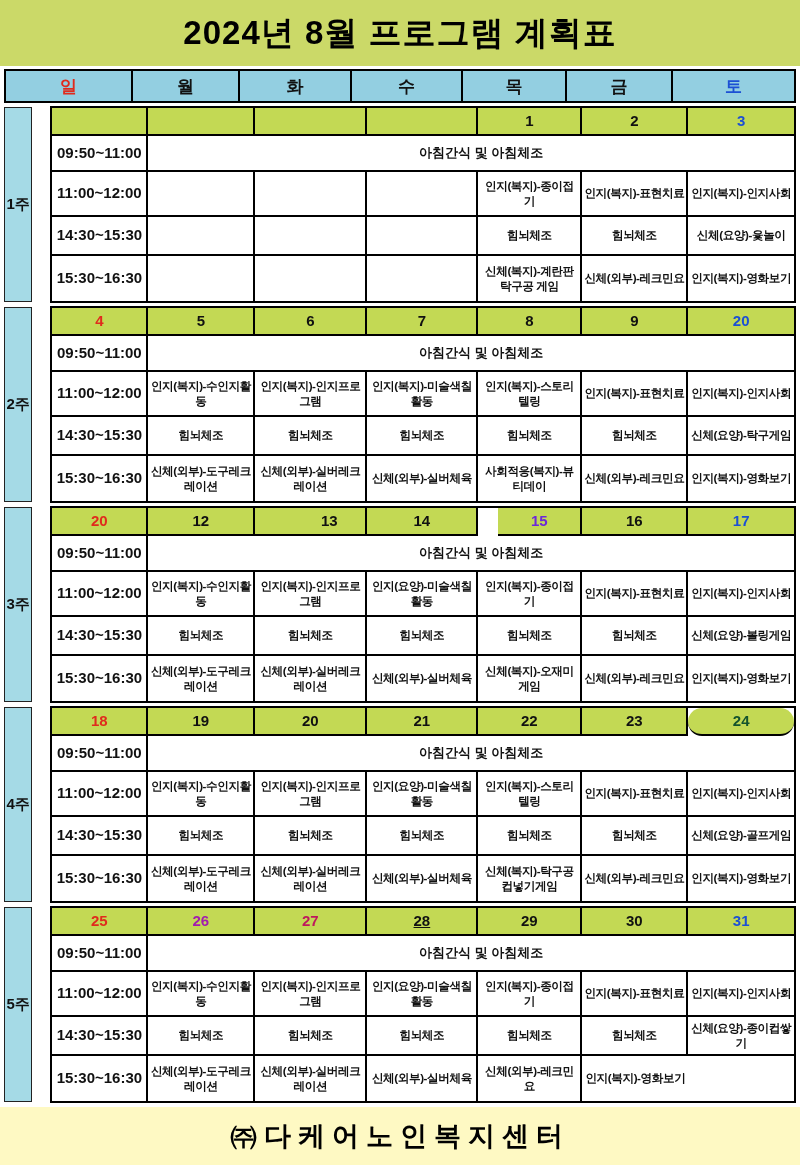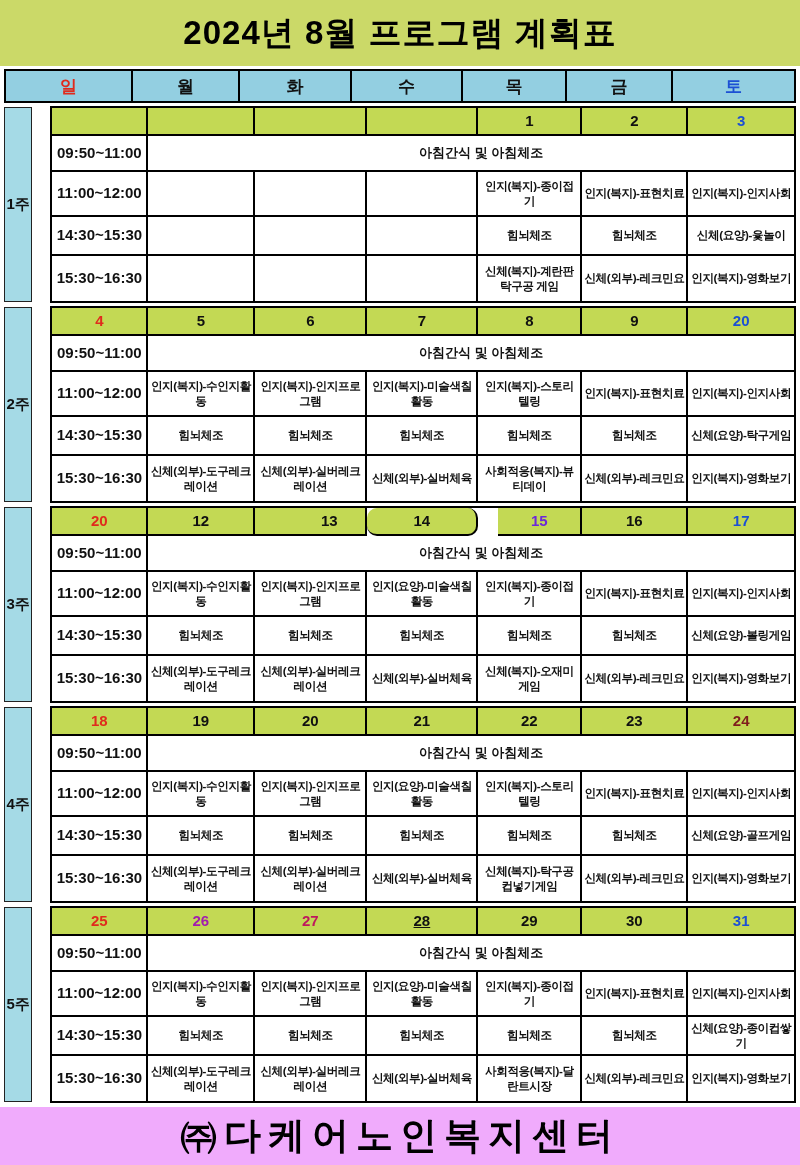--- a/index.html
+++ b/index.html
@@ -22,22 +22,22 @@
     grid-template-rows:28px 36px 45px 39px 45px;}
   .cell{display:flex;align-items:center;justify-content:center;text-align:center;
     border-right:2px solid #000;border-bottom:2px solid #000;background:#fff;
     font-weight:bold;padding:1px 2px;line-height:1.25;}
   .cell.last-col{border-right:none;}
   .cell.last-row{border-bottom:none;}
   .date-cell{background:#c3d954;font-size:15px;}
   .time-cell{font-size:15px;white-space:nowrap;}
   .merged-cell{grid-column:2/8;font-size:13px;padding-left:22px;}
   .activity-cell{font-size:11.6px;letter-spacing:-0.4px;word-break:break-all;}
-  .footer-bar{width:800px;height:58px;background:#f0abfc;margin-top:4px;display:flex;
-    align-items:center;justify-content:center;font-size:37px;font-weight:bold;
+  .footer-bar{width:800px;height:58px;background:#fef9c3;margin-top:4px;display:flex;
+    align-items:center;justify-content:center;font-size:27px;font-weight:bold;
     letter-spacing:7px;color:#000;}
 </style>
 </head>
 <body>
 
 <div class="title-bar">2024년 8월 프로그램 계획표</div>
 
 <div class="calendar">
   <div class="header-row">
       <div class="header-cell" style="color: rgb(224, 43, 29);">일</div>
@@ -118,21 +118,21 @@
           <div class="cell activity-cell last-row">신체(외부)-레크민요</div>
           <div class="cell activity-cell last-col last-row">인지(복지)-영화보기</div>
         </div>
       </div>
       <div class="week">
         <div class="week-band">3주</div>
         <div class="week-grid">
           <div class="cell date-cell" style="color: rgb(224, 43, 29);">20</div>
           <div class="cell date-cell" style="color: rgb(17, 17, 17);">12</div>
           <div class="cell date-cell" style="color: rgb(17, 17, 17); padding-left: 40px;">13</div>
-          <div class="cell date-cell" style="color: rgb(17, 17, 17); border-radius: 10px;">14</div>
+          <div class="cell date-cell" style="color: rgb(17, 17, 17);">14</div>
           <div class="cell date-cell" style="color: #6d28d9; margin-left: 20px;">15</div>
           <div class="cell date-cell" style="color: rgb(17, 17, 17);">16</div>
           <div class="cell date-cell last-col" style="color: rgb(28, 80, 212);">17</div>
           <div class="cell time-cell">09:50~11:00</div>
           <div class="cell merged-cell last-col">아침간식 및 아침체조</div>
           <div class="cell time-cell">11:00~12:00</div>
           <div class="cell activity-cell">인지(복지)-수인지활동</div>
           <div class="cell activity-cell">인지(복지)-인지프로그램</div>
           <div class="cell activity-cell">인지(요양)-미술색칠활동</div>
           <div class="cell activity-cell">인지(복지)-종이접기</div>
@@ -156,21 +156,21 @@
       </div>
       <div class="week">
         <div class="week-band">4주</div>
         <div class="week-grid">
           <div class="cell date-cell" style="color: rgb(224, 43, 29);">18</div>
           <div class="cell date-cell" style="color: rgb(17, 17, 17);">19</div>
           <div class="cell date-cell" style="color: rgb(17, 17, 17);">20</div>
           <div class="cell date-cell" style="color: rgb(17, 17, 17);">21</div>
           <div class="cell date-cell" style="color: rgb(17, 17, 17);">22</div>
           <div class="cell date-cell" style="color: rgb(17, 17, 17);">23</div>
-          <div class="cell date-cell last-col" style="color: #7f1d1d;">24</div>
+          <div class="cell date-cell last-col" style="color: #14532d; border-radius: 14px;">24</div>
           <div class="cell time-cell">09:50~11:00</div>
           <div class="cell merged-cell last-col">아침간식 및 아침체조</div>
           <div class="cell time-cell">11:00~12:00</div>
           <div class="cell activity-cell">인지(복지)-수인지활동</div>
           <div class="cell activity-cell">인지(복지)-인지프로그램</div>
           <div class="cell activity-cell">인지(요양)-미술색칠활동</div>
           <div class="cell activity-cell">인지(복지)-스토리텔링</div>
           <div class="cell activity-cell">인지(복지)-표현치료</div>
           <div class="cell activity-cell last-col">인지(복지)-인지사회</div>
           <div class="cell time-cell">14:30~15:30</div>
@@ -212,21 +212,20 @@
           <div class="cell activity-cell">힘뇌체조</div>
           <div class="cell activity-cell">힘뇌체조</div>
           <div class="cell activity-cell">힘뇌체조</div>
           <div class="cell activity-cell">힘뇌체조</div>
           <div class="cell activity-cell">힘뇌체조</div>
           <div class="cell activity-cell last-col">신체(요양)-종이컵쌓기</div>
           <div class="cell time-cell last-row">15:30~16:30</div>
           <div class="cell activity-cell last-row">신체(외부)-도구레크레이션</div>
           <div class="cell activity-cell last-row">신체(외부)-실버레크레이션</div>
           <div class="cell activity-cell last-row">신체(외부)-실버체육</div>
-          <div class="cell activity-cell last-row">사회적응(복지)-달란트시장</div>
           <div class="cell activity-cell last-row">신체(외부)-레크민요</div>
           <div class="cell activity-cell last-col last-row">인지(복지)-영화보기</div>
         </div>
       </div>
     </div>
 </div>
 
 <div class="footer-bar">㈜다케어노인복지센터</div>
 
 </body></html>

